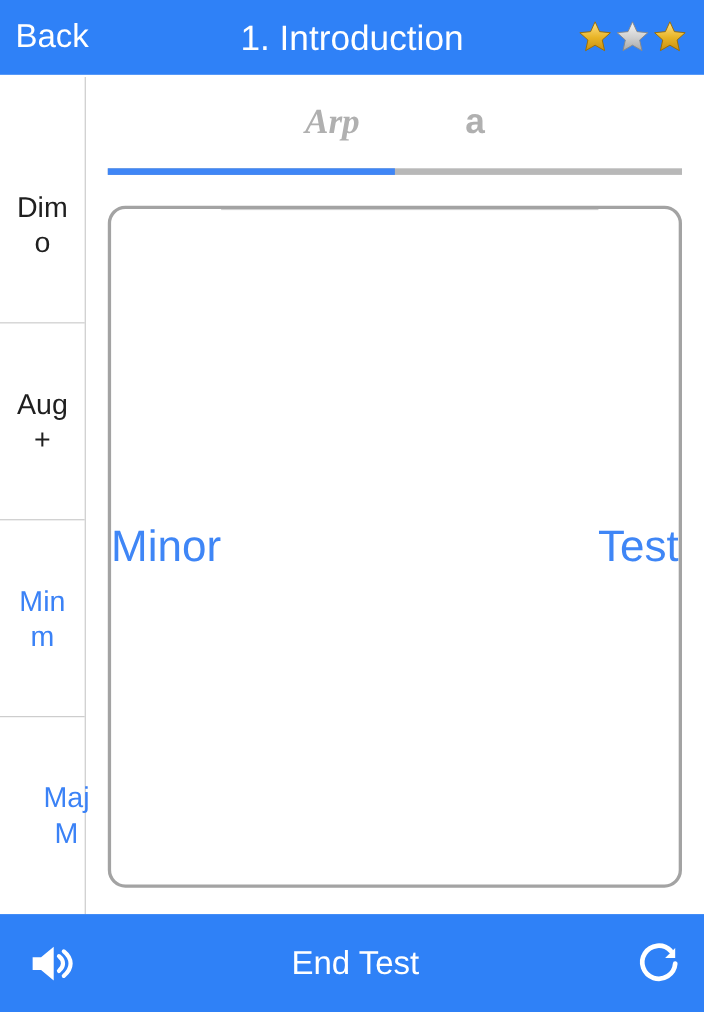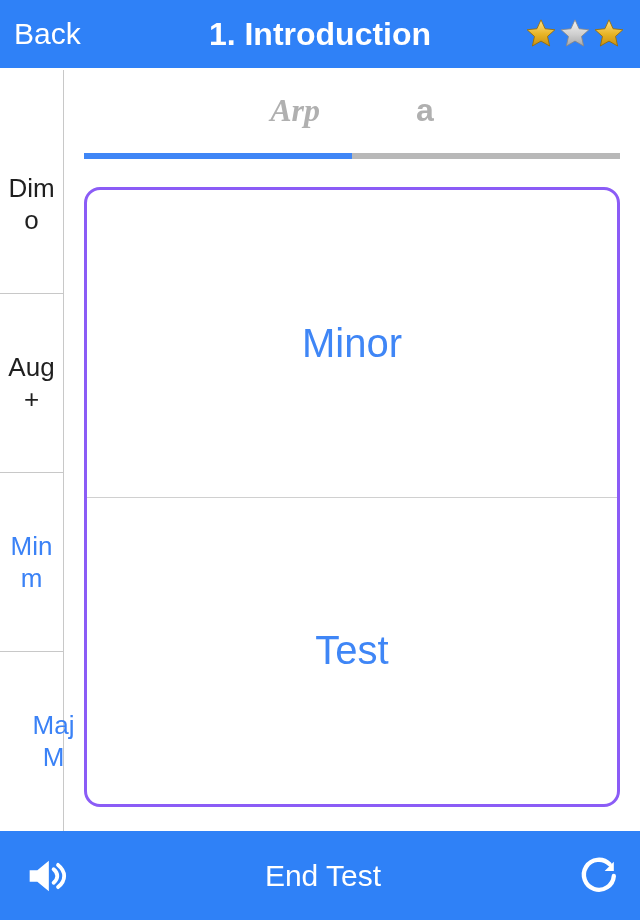--- a/index.html
+++ b/index.html
@@ -35,21 +35,21 @@
       font-size: 30px;
       font-weight: 400;
       color: #fff;
     }
     .navbar .title {
       position: absolute;
       left: 0;
       right: 0;
       text-align: center;
       font-size: 32px;
-      font-weight: 700;
+      font-weight: 400;
       pointer-events: none;
     }
     .navbar .stars {
       margin-left: auto;
       display: flex;
       gap: 0px;
       align-items: center;
       z-index: 2;
     }
     .star-icon {
@@ -58,21 +58,21 @@
     }
     
     .body {
       flex: 1;
       display: flex;
       overflow: hidden;
       border-top: 2px solid #ffffff;
     }
     
     .sidebar {
-      width: 64px;
+      width: 78px;
       border-right: 1px solid #c8c8c8;
       display: flex;
       flex-direction: column;
       padding-top: 45px;
     }
     .sidebar-item {
       height: 182px;
       display: flex;
       flex-direction: column;
       align-items: center;
@@ -124,26 +124,26 @@
       margin-bottom: 28px;
     }
     .progress-fill {
       position: absolute;
       left: 0;
       top: 0;
       bottom: 0;
       background: #3f86f6;
     }
     .answer-card {
-      border: 3px solid #8b5cf6;
+      border: 3px solid #a3a3a3;
       border-radius: 16px;
       flex: 1;
       margin-bottom: 24px;
       display: flex;
-      flex-direction: column;
+      flex-direction: row;
       overflow: hidden;
     }
     .answer-option {
       flex: 1;
       display: flex;
       align-items: center;
       justify-content: center;
       font-size: 40px;
       color: #3f86f6;
     }

